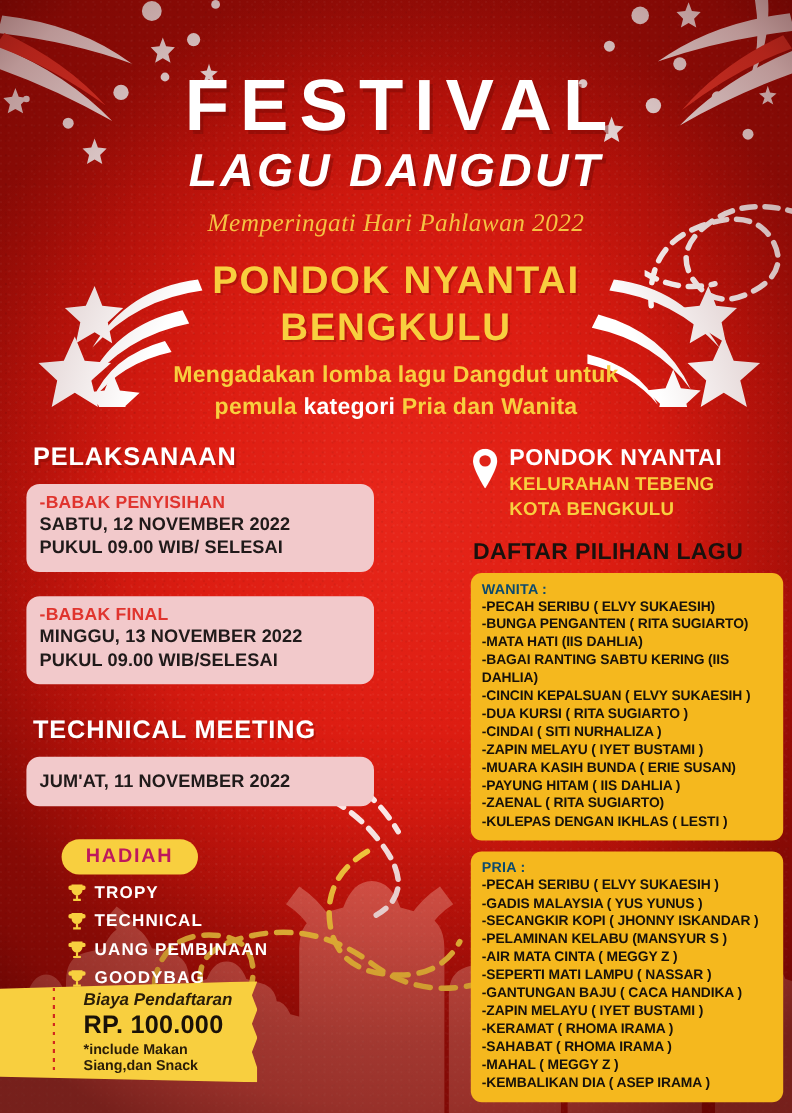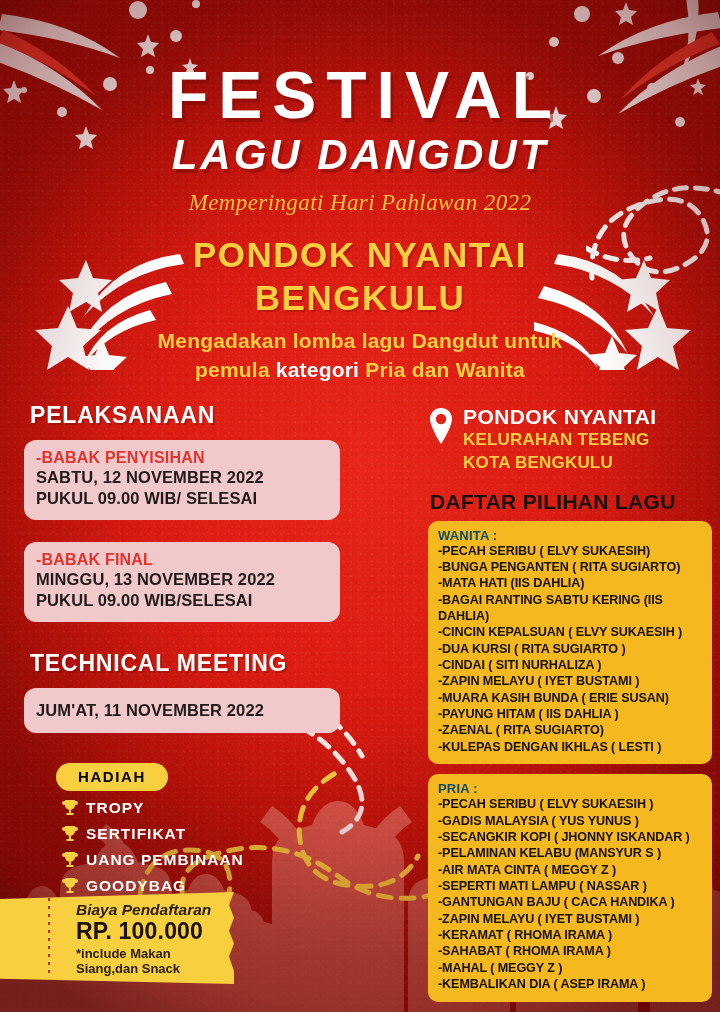--- a/index.html
+++ b/index.html
@@ -116,23 +116,23 @@
     width: 316px;
   }
   .pink-box .ph { color: #e0342e; font-weight: 700; font-size: 16px; letter-spacing: .2px; }
   .pink-box .pl { color: #201a1a; font-weight: 700; font-size: 16.5px; letter-spacing: .1px; line-height: 1.28; }
 
   
   #hadiah-wrap { margin-top: 30px; margin-left: 32px; }
   #hadiah-pill {
     display: inline-block;
     background: #f8cf3f;
-    color: #000000;
-    font-weight: 700;
-    font-size: 15px;
+    color: #be185d;
+    font-weight: 700;
+    font-size: 18px;
     letter-spacing: 1.6px;
     border-radius: 18px;
     padding: 5px 22px 6px 22px;
   }
   .prize-row { display: flex; align-items: center; margin-top: 8px; margin-left: 6px; }
   .trophy { width: 16px; height: 18px; margin-right: 8px; flex: none; }
   .prize-label { color: #ffffff; font-weight: 700; font-size: 15.5px; letter-spacing: 1px; }
 
   
   #ticket { position: absolute; left: -14px; top: 892px; width: 248px; height: 92px; }
@@ -333,21 +333,21 @@
       <div class="prize-row">
         <svg class="trophy" viewBox="0 0 16 18">
           <path fill="#f8cf3f" d="M3 1h10v5a5 5 0 0 1-10 0z M2 2h2v4H2a2 2 0 0 1 0-4z M12 2h2a2 2 0 0 1 0 4h-2z M7 11h2v3H7z M4.5 14h7v2h-7z"></path>
         </svg>
         <span class="prize-label">TROPY</span>
       </div>
       <div class="prize-row">
         <svg class="trophy" viewBox="0 0 16 18">
           <path fill="#f8cf3f" d="M3 1h10v5a5 5 0 0 1-10 0z M2 2h2v4H2a2 2 0 0 1 0-4z M12 2h2a2 2 0 0 1 0 4h-2z M7 11h2v3H7z M4.5 14h7v2h-7z"></path>
         </svg>
-        <span class="prize-label">SERTIFIKAT</span>
+        <span class="prize-label">TECHNICAL</span>
       </div>
       <div class="prize-row">
         <svg class="trophy" viewBox="0 0 16 18">
           <path fill="#f8cf3f" d="M3 1h10v5a5 5 0 0 1-10 0z M2 2h2v4H2a2 2 0 0 1 0-4z M12 2h2a2 2 0 0 1 0 4h-2z M7 11h2v3H7z M4.5 14h7v2h-7z"></path>
         </svg>
         <span class="prize-label">UANG PEMBINAAN</span>
       </div>
       <div class="prize-row">
         <svg class="trophy" viewBox="0 0 16 18">
           <path fill="#f8cf3f" d="M3 1h10v5a5 5 0 0 1-10 0z M2 2h2v4H2a2 2 0 0 1 0-4z M12 2h2a2 2 0 0 1 0 4h-2z M7 11h2v3H7z M4.5 14h7v2h-7z"></path>

